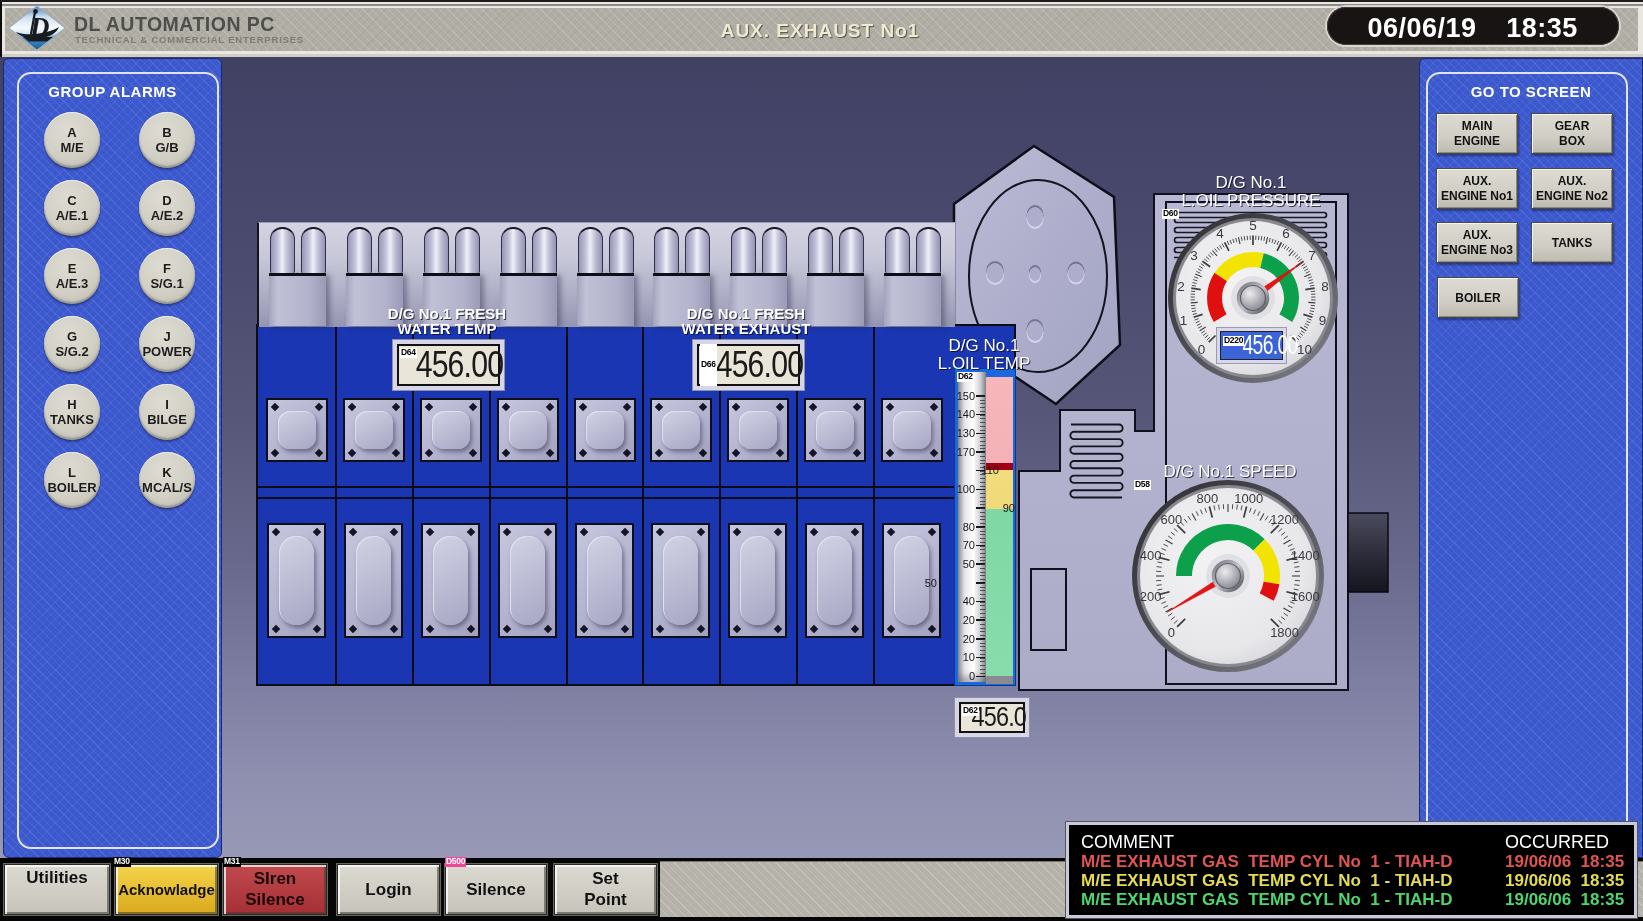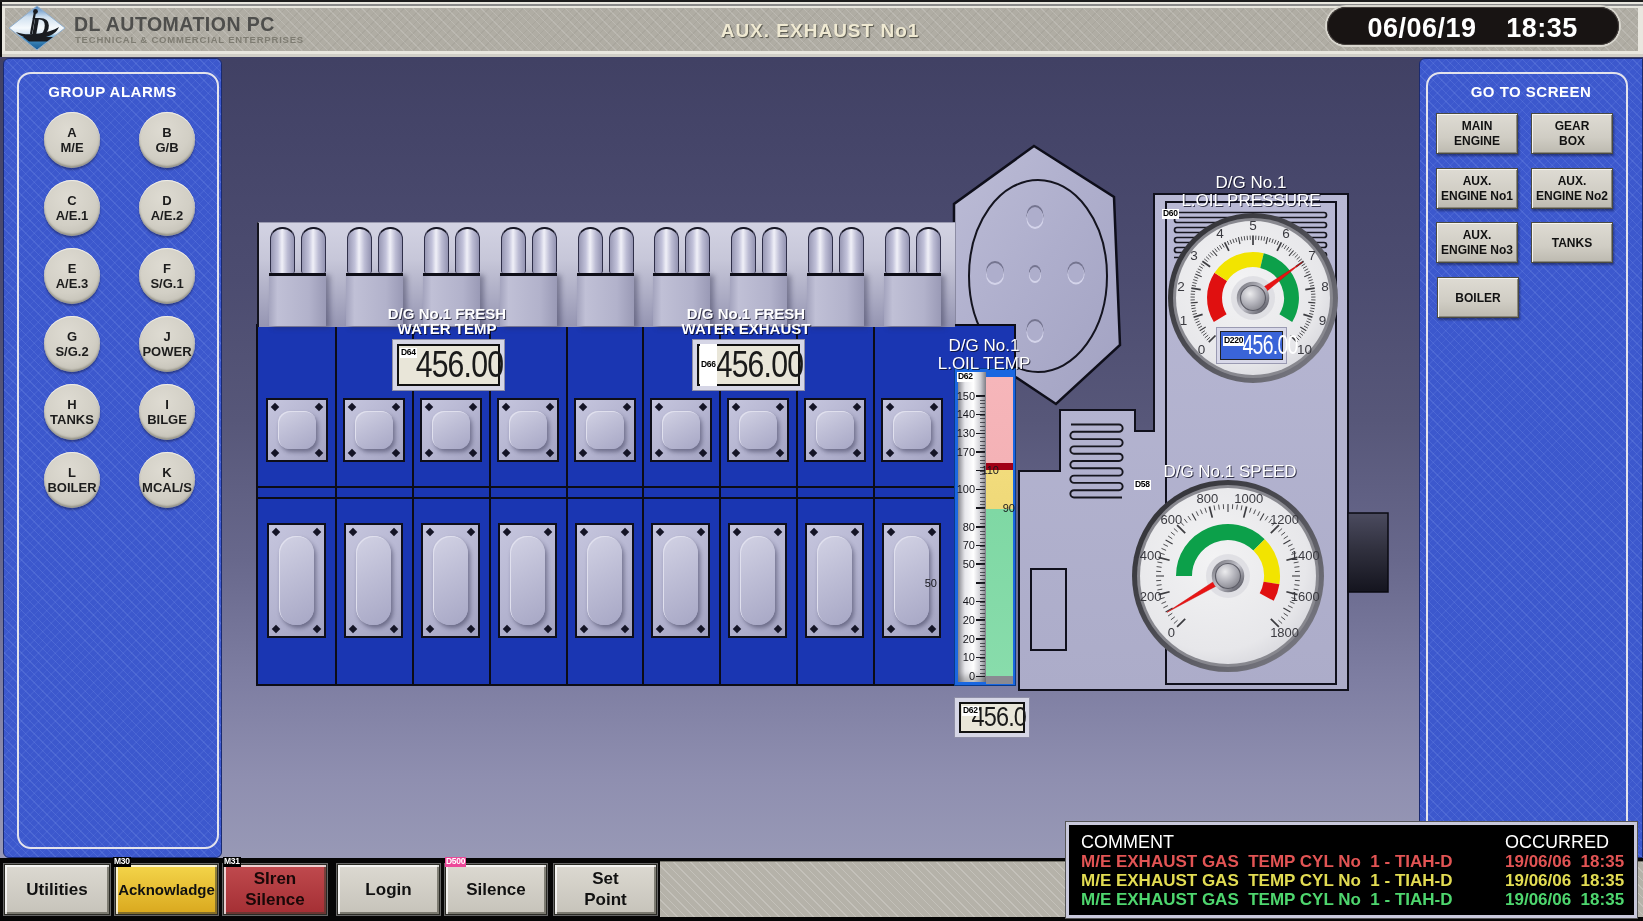--- a/index.html
+++ b/index.html
@@ -846,21 +846,21 @@
 box-shadow:0 0 0 2px #d8d6ce, inset 0 0 0 1px #443f3c;"></div>
 <div style="position:absolute;left:1362px;top:13px;width:120px;text-align:center;font:bold 27px 'Liberation Sans',sans-serif;color:#fff;letter-spacing:0.5px;">06/06/19</div>
 <div style="position:absolute;left:1500px;top:13px;width:84px;text-align:center;font:bold 27px 'Liberation Sans',sans-serif;color:#fff;letter-spacing:0.5px;">18:35</div>
 <div style="position:absolute;left:0;top:858px;width:1643px;height:63px;background:#060606;"></div>
 <div style="position:absolute;left:660px;top:861px;width:983px;height:55px;background-color:#b5b2a9;
 background-image:repeating-linear-gradient(45deg,rgba(255,255,255,0.2) 0,rgba(255,255,255,0.2) 1px,transparent 1px,transparent 6px);
 border-top:1px solid #77756d;"></div>
 <div style="position:absolute;left:4px;top:864px;width:106px;height:51px;
 background:linear-gradient(180deg,#dcd9d1 0,#c6c3ba 100%);
 border:1px solid #2a2a24;box-shadow:inset 2px 2px 0 rgba(255,255,255,0.75), inset -2px -2px 0 rgba(60,60,50,0.55), 0 0 0 1px #666 ;
-box-sizing:border-box;text-align:center;font:bold 17px 'Liberation Sans',sans-serif;color:#111;line-height:21px;padding-top:14px;">Utilities</div>
+box-sizing:border-box;text-align:center;font:bold 17px 'Liberation Sans',sans-serif;color:#111;line-height:21px;padding-top:2px;">Utilities</div>
 <div style="position:absolute;left:115px;top:864px;width:103px;height:51px;
 background:linear-gradient(180deg,#f4d54a 0,#d9a81e 100%);
 border:1px solid #2a2a24;box-shadow:inset 2px 2px 0 rgba(255,255,255,0.75), inset -2px -2px 0 rgba(60,60,50,0.55), 0 0 0 1px #666 ;
 box-sizing:border-box;text-align:center;font:bold 15px 'Liberation Sans',sans-serif;color:#111;line-height:19px;padding-top:15px;">Acknowladge</div>
 <div style="position:absolute;left:223px;top:864px;width:104px;height:51px;
 background:linear-gradient(180deg,#c04a4e 0,#a42f34 100%);
 border:1px solid #2a2a24;box-shadow:inset 2px 2px 0 rgba(255,255,255,0.75), inset -2px -2px 0 rgba(60,60,50,0.55), 0 0 0 1px #666 ;
 box-sizing:border-box;text-align:center;font:bold 17px 'Liberation Sans',sans-serif;color:#1a0808;line-height:21px;padding-top:3px;">SIren<br>Silence</div>
 <div style="position:absolute;left:337px;top:864px;width:103px;height:51px;
 background:linear-gradient(180deg,#dcd9d1 0,#c6c3ba 100%);

